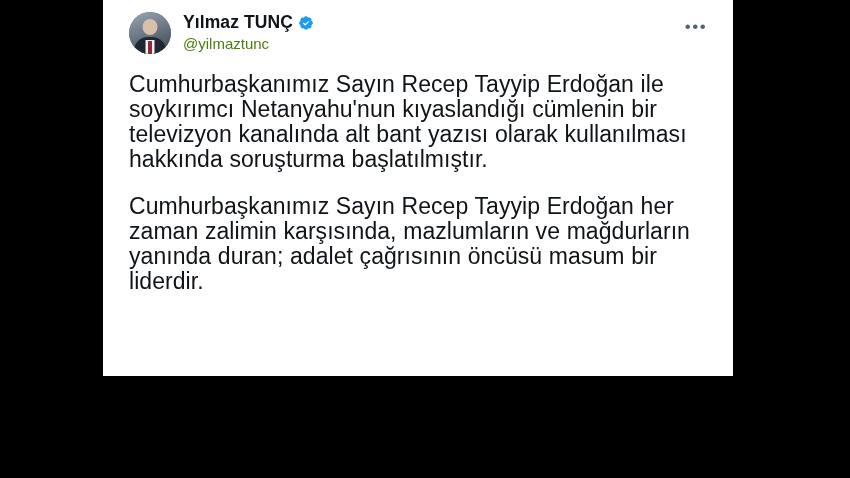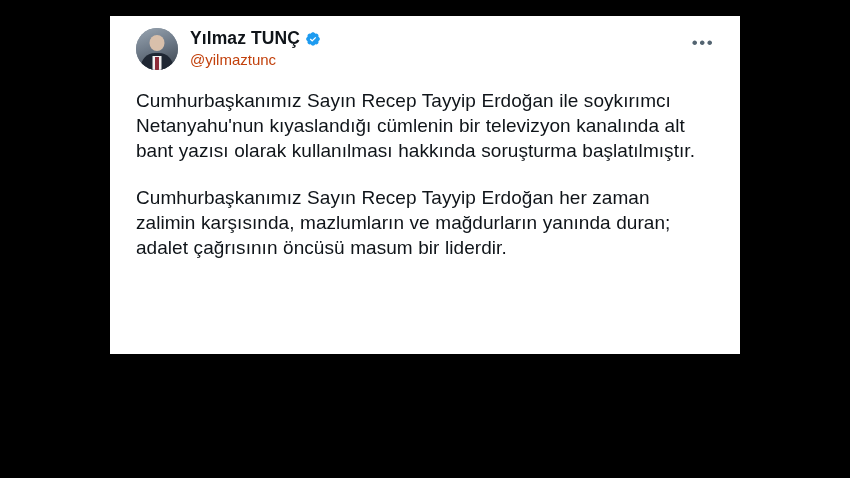--- a/index.html
+++ b/index.html
@@ -14,27 +14,26 @@
     font-family: "Liberation Sans", sans-serif;
   }
   .screen {
     position: relative;
     width: 850px;
     height: 478px;
     background: #000000;
   }
   .tweet-card {
     position: absolute;
-    left: 110px;
+    left: 103px;
     top: 0;
     width: 630px;
-    height: 338px;
+    height: 376px;
     background: #ffffff;
     overflow: hidden;
-    margin-top: 16px;
   }
   .tweet-inner {
     padding: 12px 22px 0 22px;
     box-sizing: border-box;
   }
   .tweet-header {
     display: flex;
     align-items: flex-start;
     position: relative;
     padding-left: 4px;
@@ -112,21 +111,21 @@
   }
   .verified {
     margin-left: 5px;
     width: 16px;
     height: 16px;
     display: inline-block;
     flex: 0 0 auto;
   }
   .handle {
     font-size: 15px;
-    color: #c2410c;
+    color: #4d7c0f;
     margin-top: 3px;
   }
   .more-btn {
     position: absolute;
     right: 2px;
     top: 4px;
     width: 26px;
     height: 20px;
     display: flex;
     align-items: center;
@@ -136,21 +135,21 @@
     letter-spacing: 1.5px;
     line-height: 1;
     cursor: pointer;
   }
   .tweet-body {
     margin-top: 18px;
     padding: 0 4px;
   }
   .tweet-body p {
     margin: 0 0 22px 0;
-    font-size: 19px;
+    font-size: 23px;
     line-height: 25px;
     color: #0f1419;
     letter-spacing: 0.05px;
     word-spacing: 0.2px;
   }
   .tweet-body p:last-child {
     margin-bottom: 0;
   }
 </style>
 </head>

